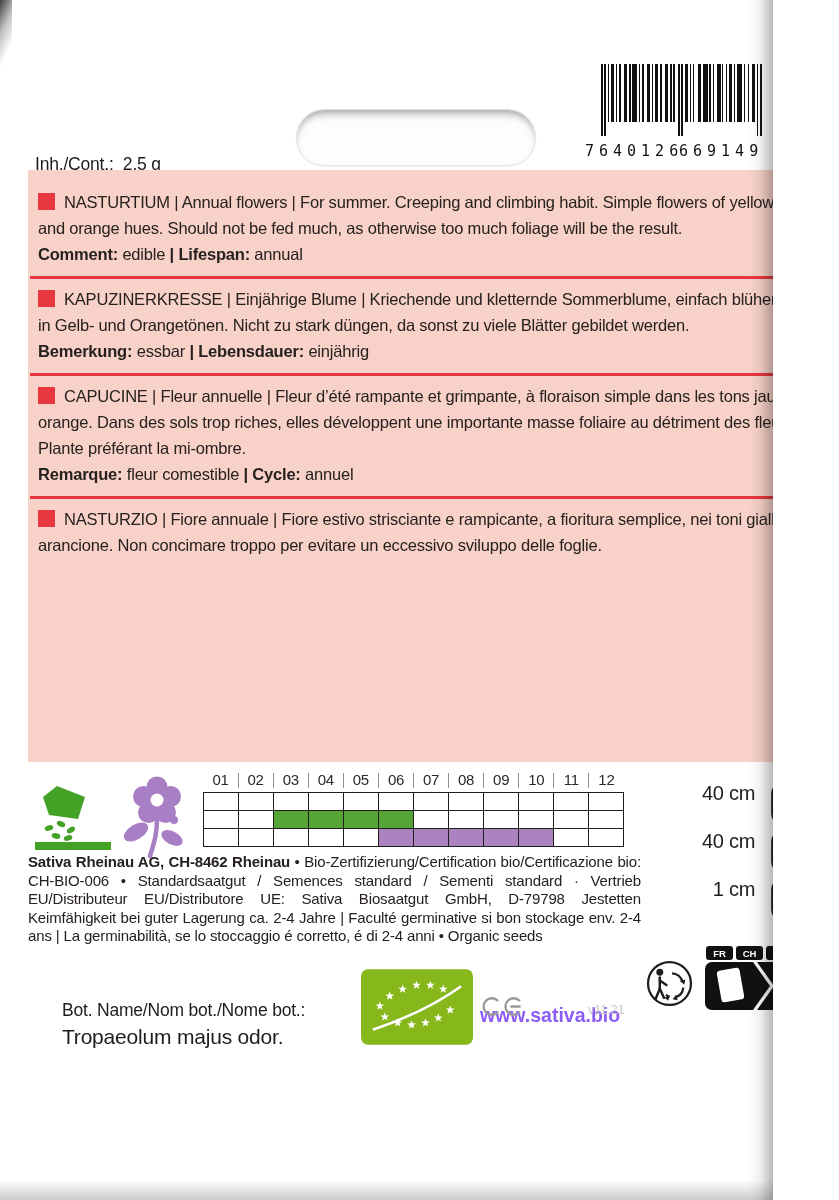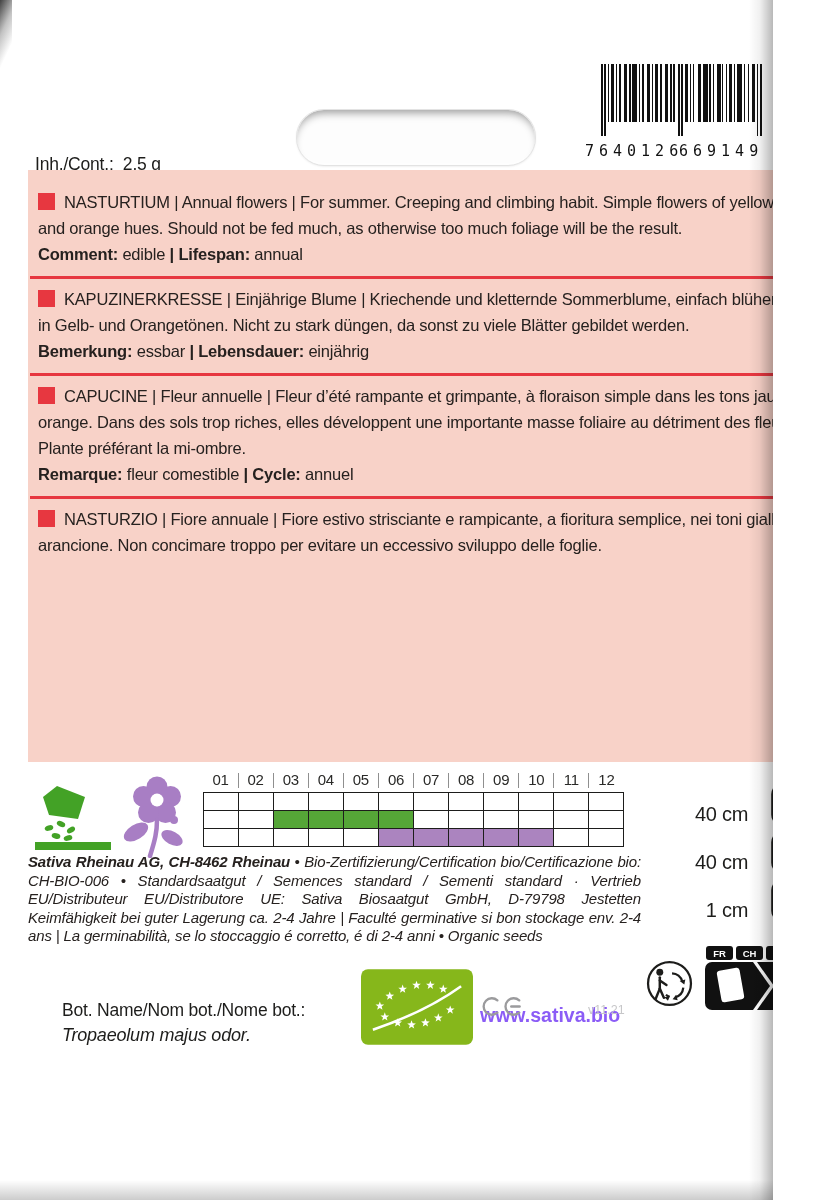--- a/index.html
+++ b/index.html
@@ -46,34 +46,34 @@
   .months{display:flex;height:22px;font-size:15px;letter-spacing:-0.3px;}
   .month-cell{flex:1;text-align:center;position:relative;line-height:20px;color:#2a2a28;}
   .month-cell:not(:first-child)::before{content:"";position:absolute;left:-0.5px;top:15%;height:66%;
     width:1px;background:#8f8f8f;}
   .cal-grid{border-top:1px solid #1d1d1b;border-left:1px solid #1d1d1b;}
   .cal-row{display:flex;height:18px;}
   .cal-cell{flex:1;border-right:1px solid #1d1d1b;border-bottom:1px solid #1d1d1b;background:#fff;}
 
   
   .spacing-row{position:absolute;left:640px;width:174px;height:44px;display:flex;
-    align-items:flex-end;justify-content:flex-end;gap:23px;}
+    align-items:flex-start;justify-content:flex-end;gap:16px;}
   .spacing-row .sp-label{font-size:20px;letter-spacing:-0.3px;}
   .sp-1{top:782px;} .sp-2{top:830px;} .sp-3{top:878px;}
 
   .company{position:absolute;left:28px;top:853px;width:613px;margin:0;font-size:15px;
-    line-height:18.6px;text-align:justify;letter-spacing:-0.15px;color:#26211f;font-style:italic;}
+    line-height:18.6px;text-align:justify;letter-spacing:-0.15px;color:#26211f;}
 
   .eu-logo{position:absolute;left:361px;top:969px;}
   .website{position:absolute;left:480px;top:1004px;font-size:19.5px;font-weight:bold;color:#8b5cf6;}
   .ce-mark{position:absolute;left:481px;top:996px;}
   .version{position:absolute;left:588px;top:1003px;font-size:12.5px;color:#c7c7c9;}
 
   .bot-label{position:absolute;left:62px;top:1000px;font-size:17.5px;letter-spacing:-0.2px;}
-  .bot-name{position:absolute;left:62px;top:1025px;font-size:18px;font-style:italic;letter-spacing:-0.2px;}
+  .bot-name{position:absolute;left:62px;top:1025px;font-size:21px;letter-spacing:-0.2px;}
 
   .triman{position:absolute;left:646px;top:960px;}
   .disposal{position:absolute;left:702px;top:946px;}
 </style>
 </head>
 <body>
 
 <div class="packet">
 
   <div class="corner-tl"></div>

